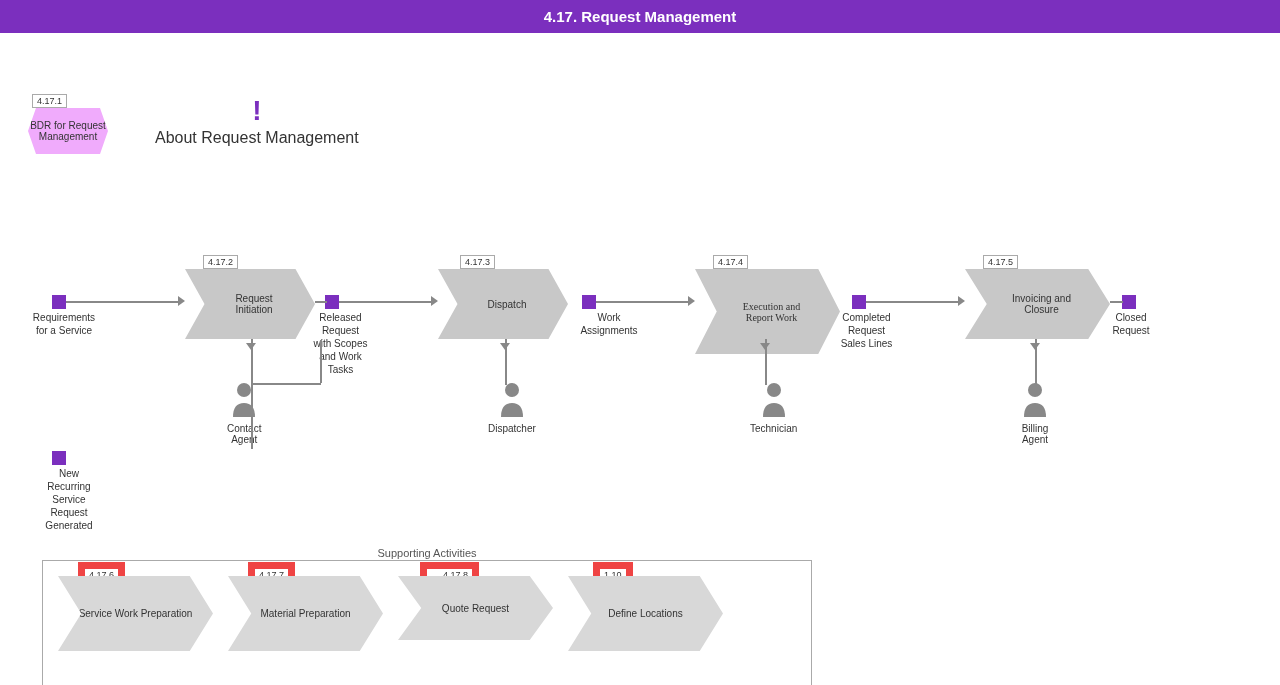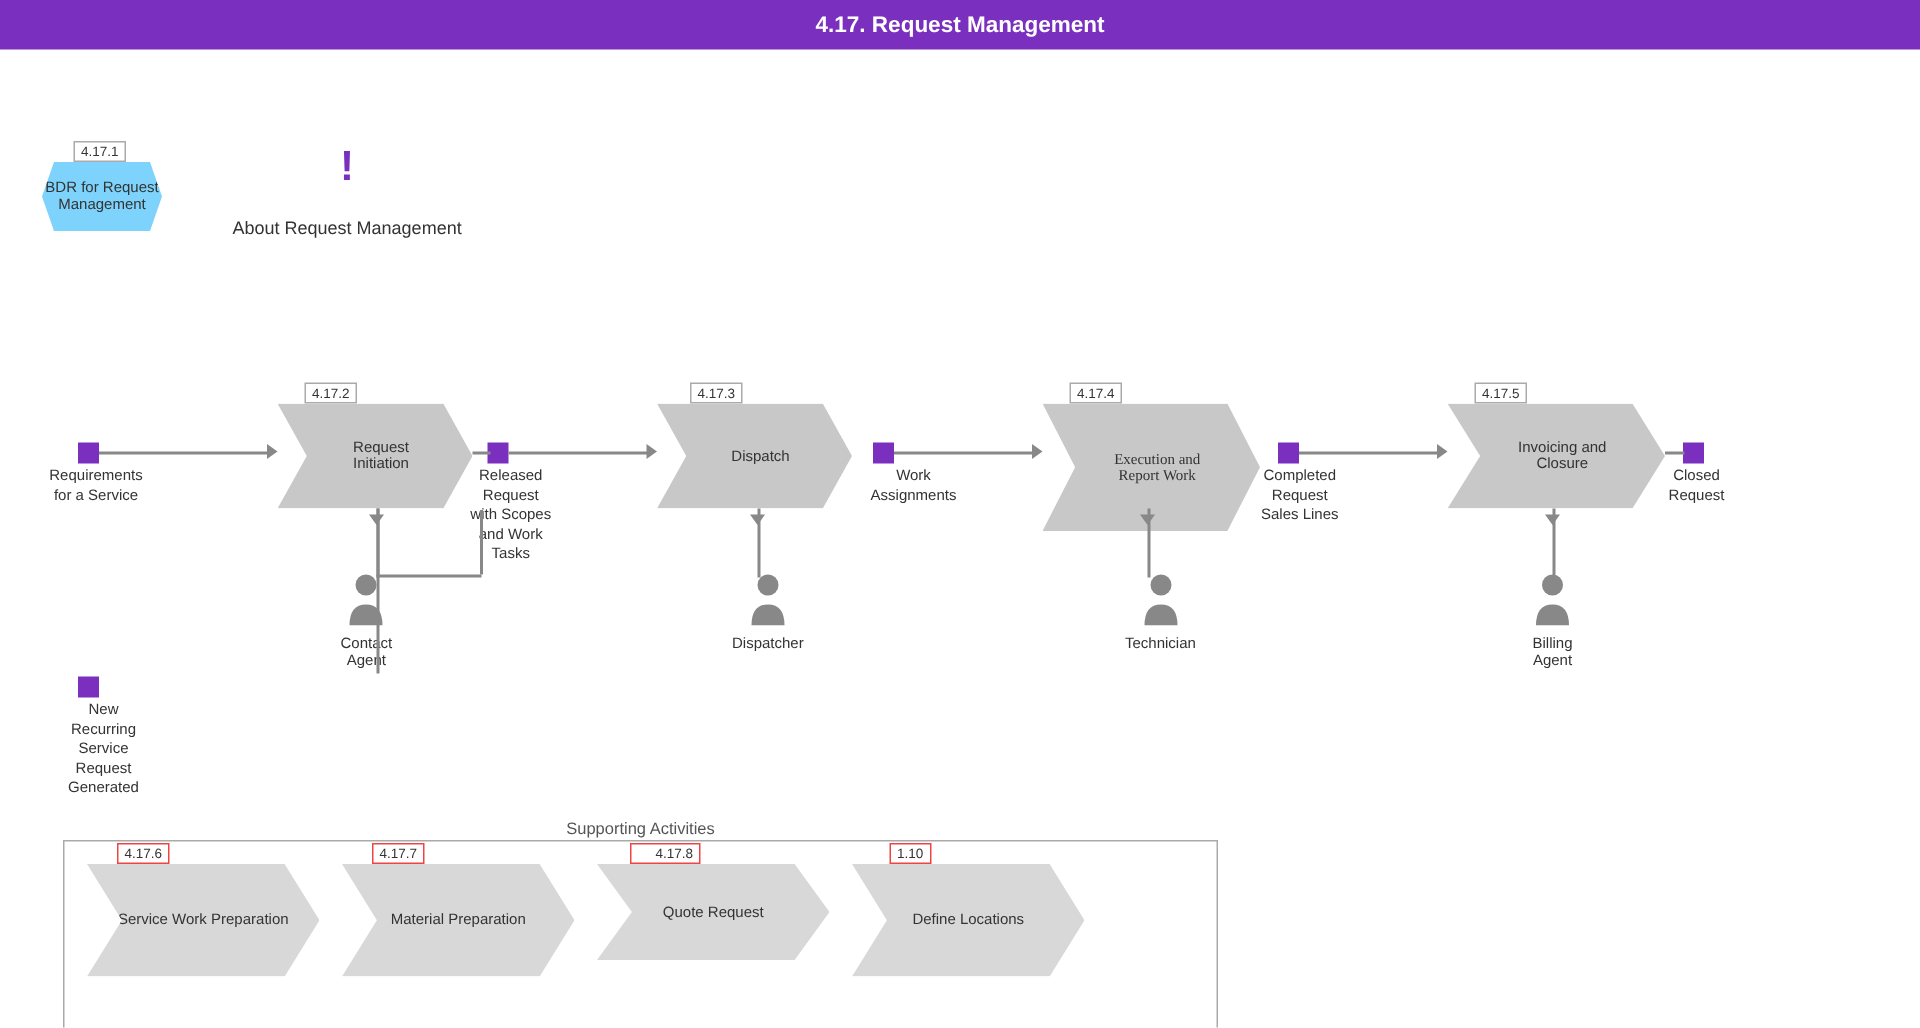--- a/index.html
+++ b/index.html
@@ -31,21 +31,21 @@
     
     .bdr-hex {
       position: absolute;
       left: 28px;
       top: 75px;
     }
 
     .hexagon {
       width: 80px;
       height: 46px;
-      background: #7dd3fc;
+      background: #f0abfc;
       position: relative;
       clip-path: polygon(10% 0%, 90% 0%, 100% 50%, 90% 100%, 10% 100%, 0% 50%);
       display: flex;
       align-items: center;
       justify-content: center;
       font-size: 10px;
       text-align: center;
       color: #333;
     }
 
@@ -164,21 +164,21 @@
       display: flex;
       align-items: center;
       justify-content: center;
       text-align: center;
       font-size: 10px;
       color: #333;
     }
 
     .sub-badge {
       background: white;
-      border: 1px solid #ef4444;
+      border: 7px solid #ef4444;
       font-size: 9px;
       padding: 1px 4px;
       position: absolute;
       color: #333;
     }
 
     
     .node-label {
       position: absolute;
       font-size: 10px;
@@ -190,29 +190,29 @@
 </head>
 <body>
 
 <div class="header">
   <span>4.17. Request Management</span>
 </div>
 
 <div class="main">
 
   <div class="bdr-hex">
-    <div class="badge" style="top:-14px; left:21px;">4.17.1</div>
+    <div class="badge" style="top:-14px; left:4px;">4.17.1</div>
     <div class="hexagon">
       <span>BDR for Request<br>Management</span>
     </div>
   </div>
 
   <div class="about-icon">
     <span class="exclaim">!</span>
-    <div style="font-size:12px; color:#333; margin-top:18px;">About
+    <div style="font-size:16px; color:#333; margin-top:2px;">About
 Request
 Management</div>
   </div>
 
   <div class="purple-sq" style="left:52px; top:262px;"></div>
   <div class="node-label" style="left:24px; top:278px; width:80px;">Requirements<br>for a Service</div>
 
   <div class="connector" style="left:66px; top:268px; width:113px;"></div>
   <div class="arrow-right" style="left:178px; top:263px;"></div>
 

